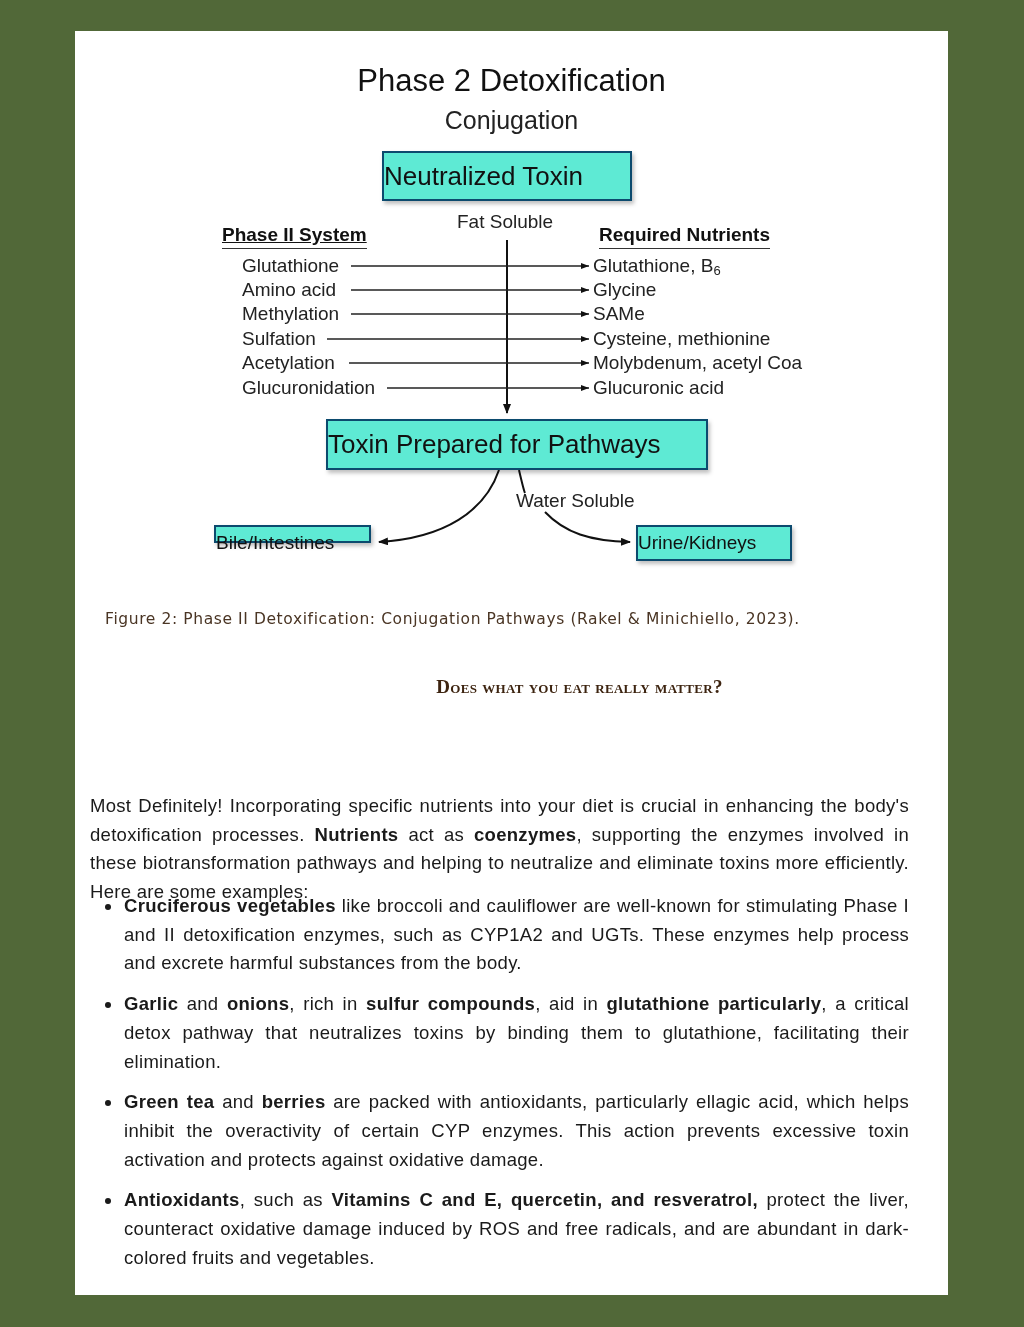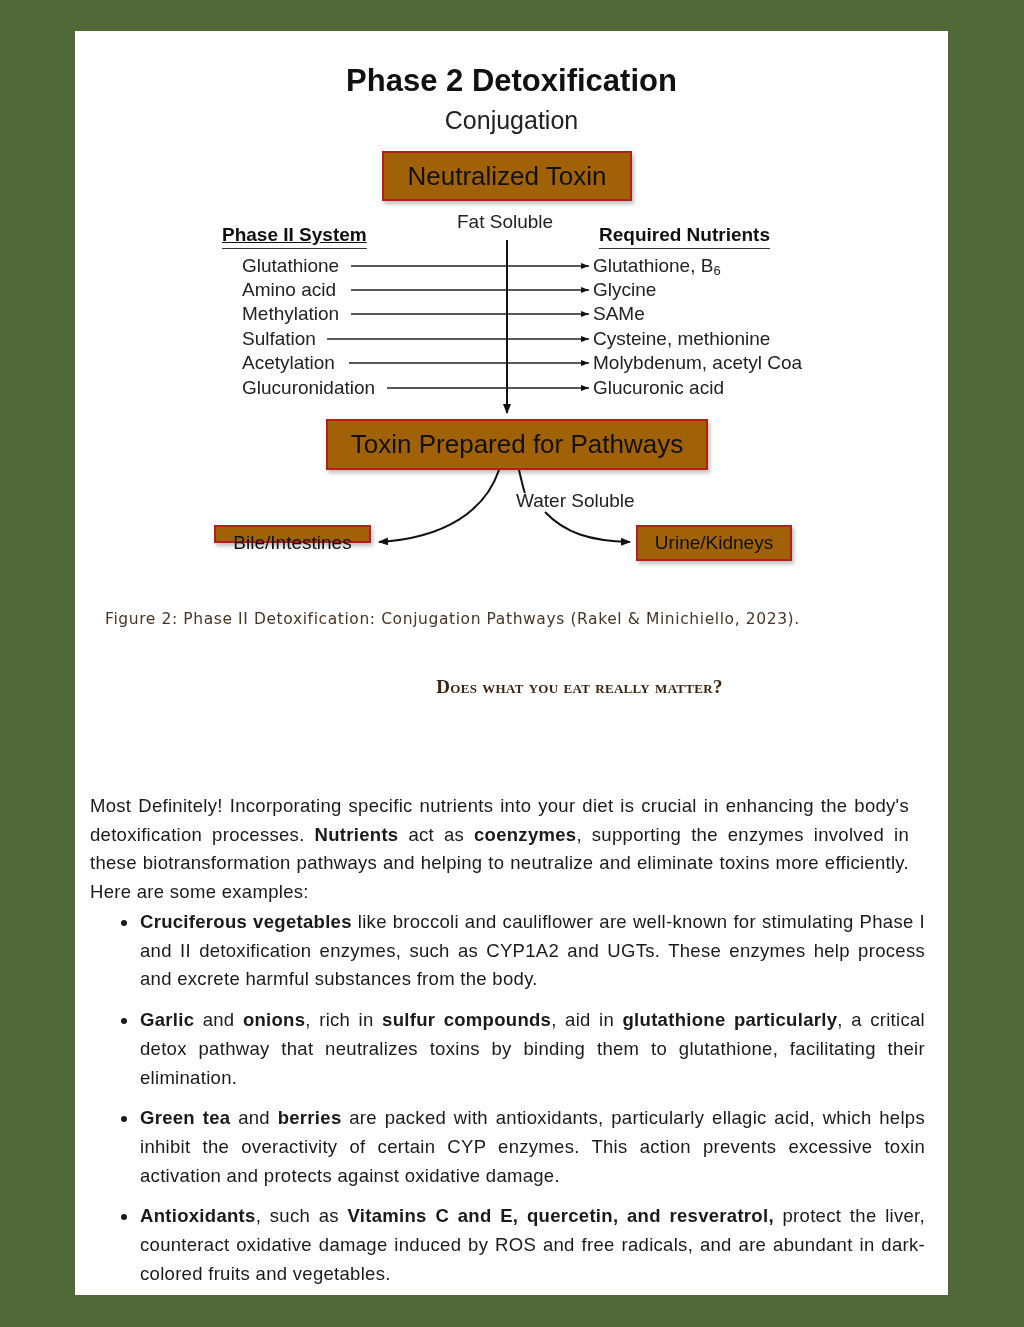--- a/index.html
+++ b/index.html
@@ -14,33 +14,32 @@
     position: absolute;
     left: 75px; top: 31px;
     width: 873px; height: 1264px;
     background: #ffffff;
   }
   
   .diagram { position: absolute; left: 0; top: 0; width: 873px; height: 590px; }
   .diagram svg { position: absolute; left: 0; top: 0; }
   .d-title {
     position: absolute; left: 0; width: 873px; top: 32px;
-    text-align: center; font-weight: bold; font-size: 31px; color: #111;
+    text-align: center; font-weight: normal; font-size: 31px; color: #111;
   }
   .d-subtitle {
     position: absolute; left: 0; width: 873px; top: 75px;
     text-align: center; font-size: 25px; color: #222;
   }
   .box {
     position: absolute;
-    background: #a16207;
-    border: 2px solid #b91c1c;
+    background: #5eead4;
+    border: 2px solid #0c4a6e;
     box-shadow: 2px 3px 4px rgba(0,0,0,0.25);
     color: #111;
-    text-align: center;
     box-sizing: border-box;
   }
   .box-neutralized { left: 307px; top: 120px; width: 250px; height: 50px; font-size: 26px; line-height: 46px; }
   .box-excretion { left: 251px; top: 388px; width: 382px; height: 51px; font-size: 26px; line-height: 47px; }
   .box-bile { left: 139px; top: 494px; width: 157px; height: 18px; font-size: 19px; line-height: 31px; }
   .box-urine { left: 561px; top: 494px; width: 156px; height: 36px; font-size: 19px; line-height: 32px; }
   .label-fat { position: absolute; left: 382px; top: 180px; font-size: 19px; color: #222; }
   .label-water { position: absolute; left: 441px; top: 459px; font-size: 19px; color: #222; }
   .col-header {
     position: absolute; font-weight: bold; font-size: 19px; color: #111;
@@ -71,21 +70,21 @@
     font-size: 18.5px; color: #1a1a1a;
     text-align: justify;
     line-height: 28.7px;
     letter-spacing: 0.3px;
   }
   .intro {
     position: absolute; left: 15px; top: 761px; width: 819px;
   }
   .bullets {
     position: absolute; left: 15px; top: 861px; width: 819px;
-    margin: 16px; padding: 0; list-style: none;
+    margin: 0; padding: 0; list-style: none;
   }
   .bullets li {
     position: relative;
     padding-left: 34px;
     margin-bottom: 12px;
   }
   .bullet-dot {
     position: absolute; left: 15px; top: 12px;
     width: 6px; height: 6px; border-radius: 50%; background: #1a1a1a;
   }

